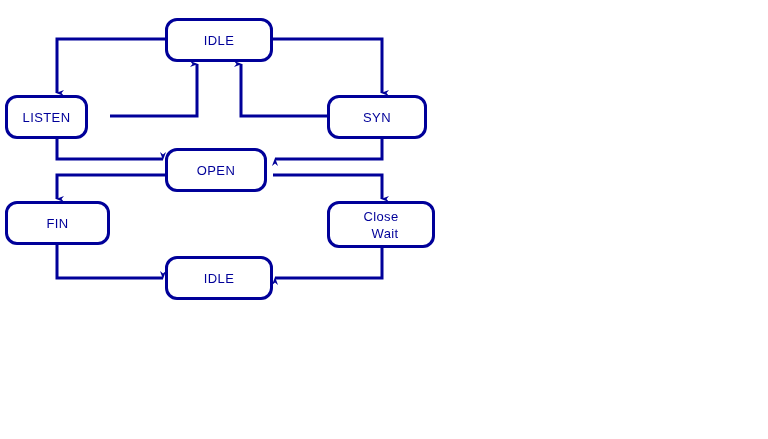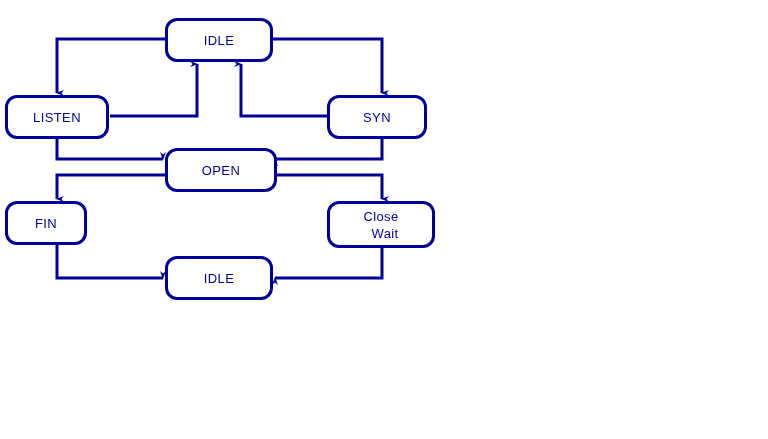--- a/index.html
+++ b/index.html
@@ -85,26 +85,26 @@
 
       <path d="M57,230 L57,263 L163,263" marker-end="url(#arrow-right)"></path>
 
       <path d="M382,233 L382,263 L275,263" marker-end="url(#arrow-left)"></path>
 
     </g>
   </svg>
 
   <div class="node" style="left:165px; top:3px; width:108px; height:44px;">IDLE</div>
 
-  <div class="node" style="left:5px; top:80px; width:104px; height:44px;">LISTEN</div>
+  <div class="node" style="left:5px; top:80px; width:83px; height:44px;">LISTEN</div>
 
   <div class="node" style="left:327px; top:80px; width:100px; height:44px;">SYN</div>
 
-  <div class="node" style="left:165px; top:133px; width:112px; height:44px;">OPEN</div>
+  <div class="node" style="left:165px; top:133px; width:102px; height:44px;">OPEN</div>
 
-  <div class="node" style="left:5px; top:186px; width:82px; height:44px;">FIN</div>
+  <div class="node" style="left:5px; top:186px; width:105px; height:44px;">FIN</div>
 
   <div class="node" style="left:327px; top:186px; width:108px; height:47px;text-align:right;">Close
 Wait</div>
 
   <div class="node" style="left:165px; top:241px; width:108px; height:44px;">IDLE</div>
 
 </div>
 
 </body></html>

